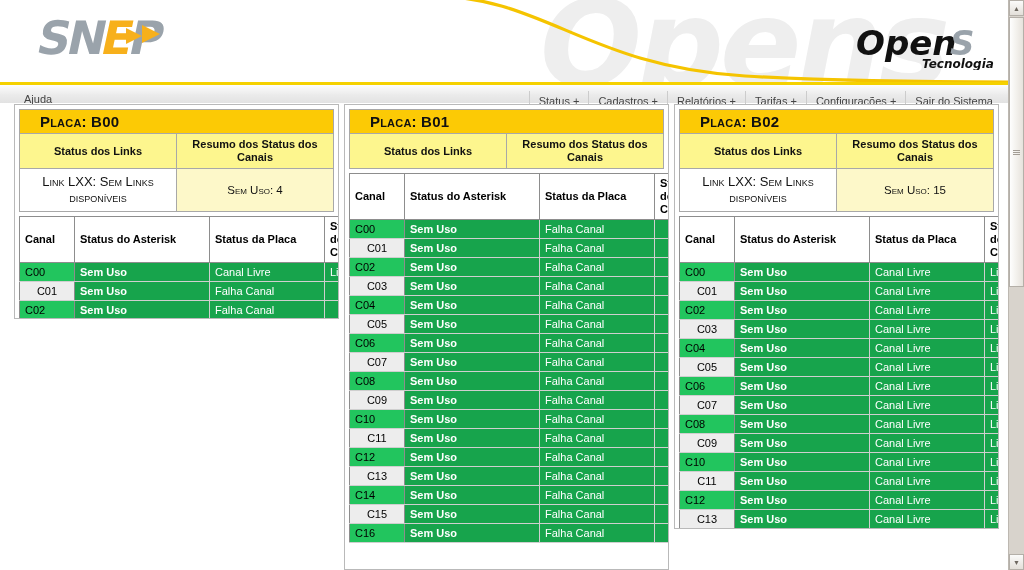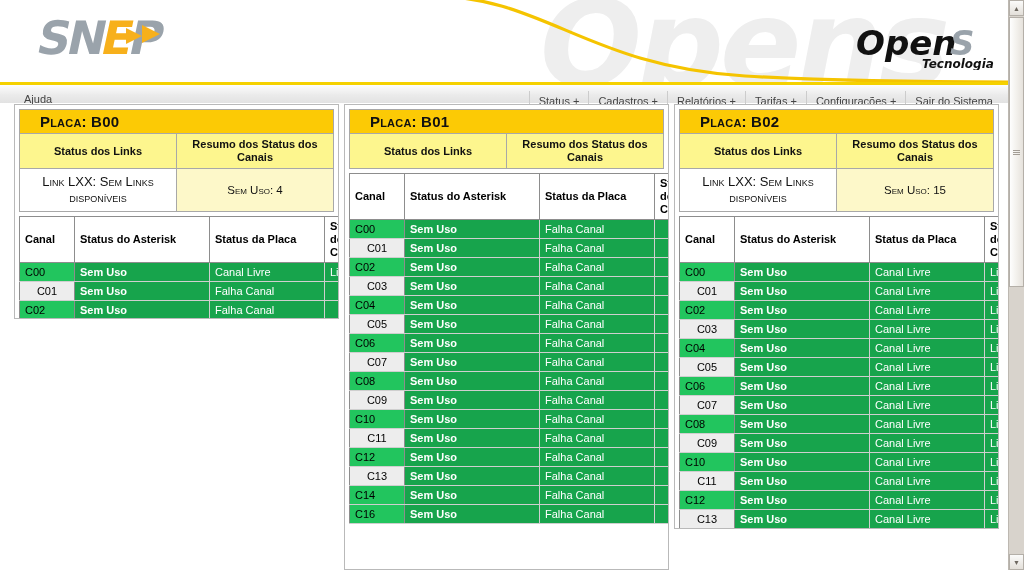--- a/index.html
+++ b/index.html
@@ -430,20 +430,26 @@
               <td class="c-ast">Sem Uso</td>
               <td class="c-placa">Falha Canal</td>
               <td class="c-stat"></td>
             </tr>
             <tr>
               <td class="c-canal">C14</td>
               <td class="c-ast">Sem Uso</td>
               <td class="c-placa">Falha Canal</td>
               <td class="c-stat"></td>
             </tr>
+            <tr class="alt">
+              <td class="c-canal">C15</td>
+              <td class="c-ast">Sem Uso</td>
+              <td class="c-placa">Falha Canal</td>
+              <td class="c-stat"></td>
+            </tr>
             <tr>
               <td class="c-canal">C16</td>
               <td class="c-ast">Sem Uso</td>
               <td class="c-placa">Falha Canal</td>
               <td class="c-stat"></td>
             </tr>
           </tbody>
       </table>
     </div>
 

